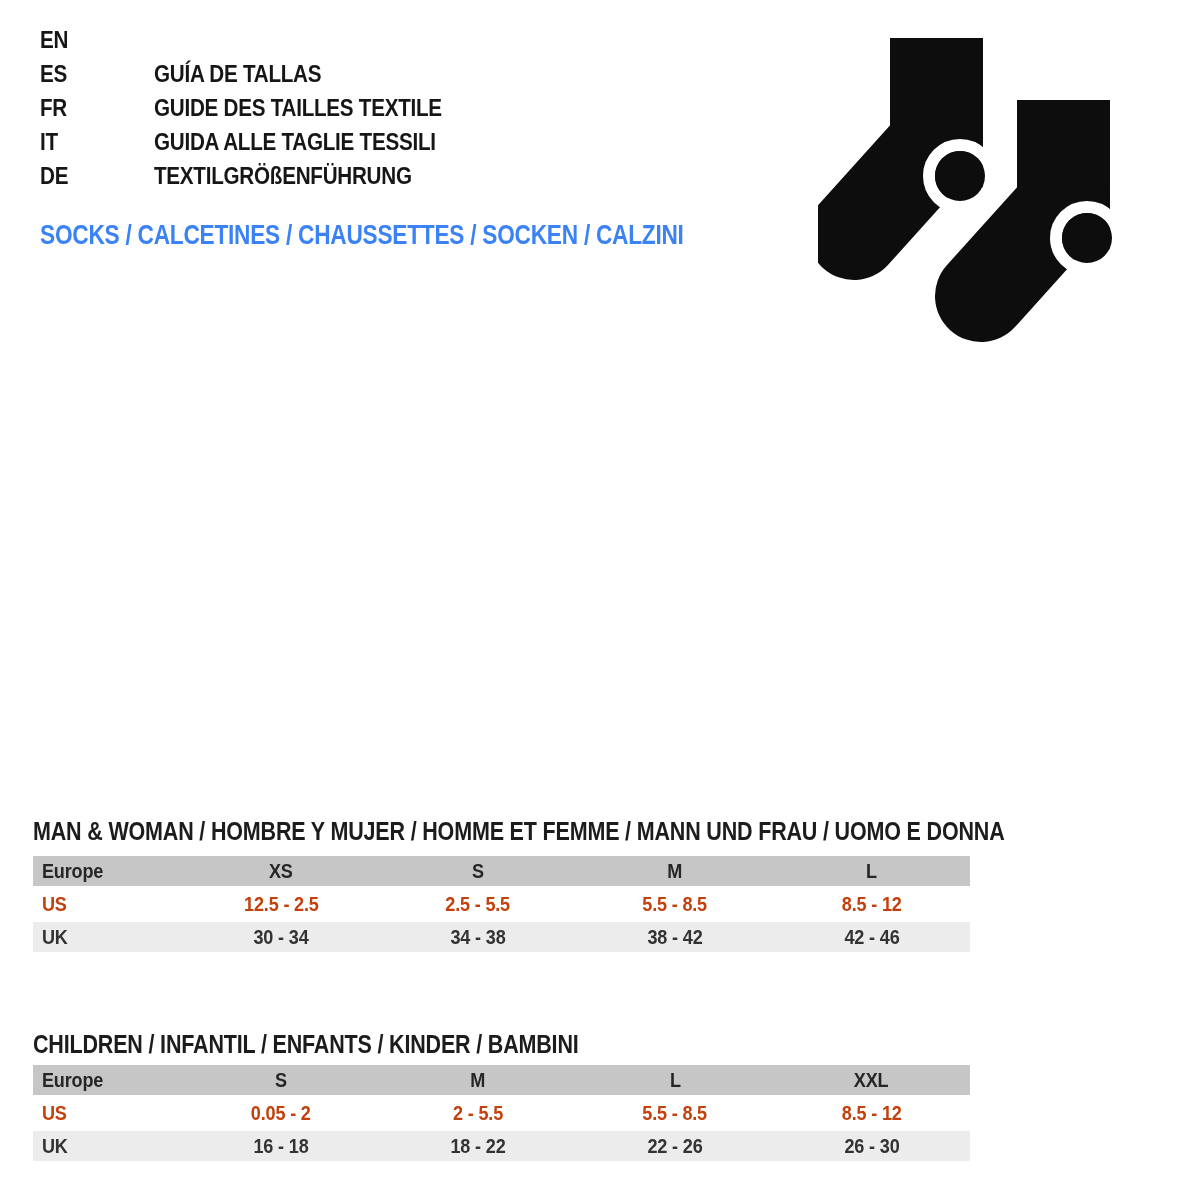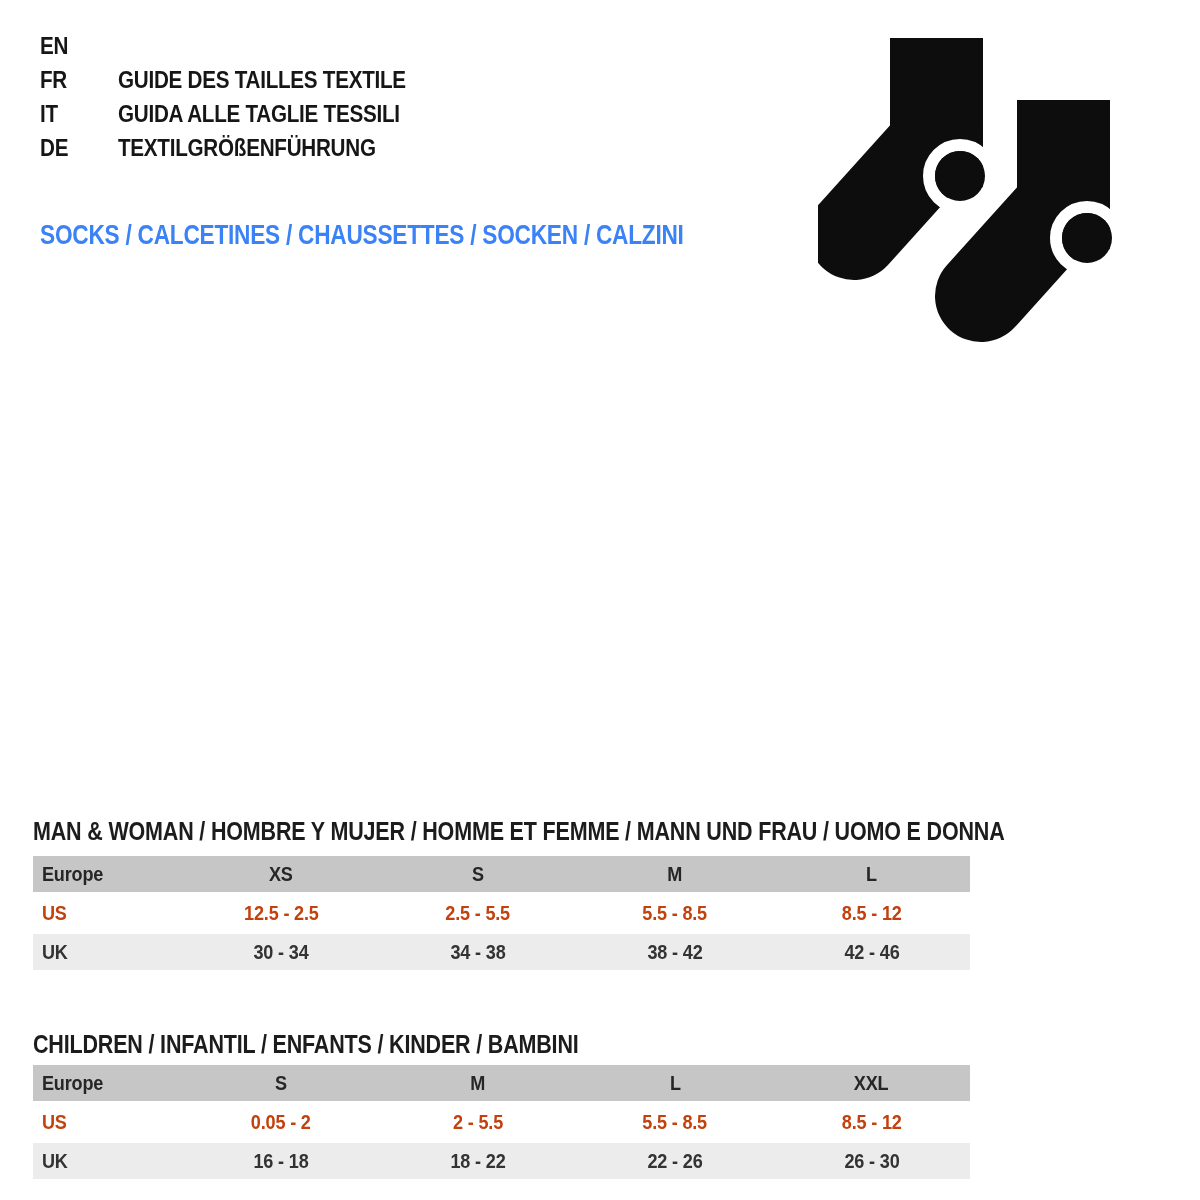--- a/index.html
+++ b/index.html
@@ -6,59 +6,63 @@
   .page{
     position:relative;width:1200px;height:1200px;background:#ffffff;overflow:hidden;
     font-family:"Liberation Sans",sans-serif;color:#1a1a1a;
   }
   
   .cnd-l{display:inline-block;transform:scaleX(0.86);transform-origin:0 50%;white-space:nowrap;}
   .cnd-c{display:inline-block;transform:scaleX(0.86);transform-origin:50% 50%;white-space:nowrap;}
 
   
   .lang-block{position:absolute;left:40px;top:26px;}
-  .lang-row{display:flex;height:34px;align-items:flex-end;}
+  .lang-row{display:flex;height:34px;align-items:flex-start;gap:36px;}
   .lang-code{width:78px;font-size:24px;font-weight:bold;color:#161616;letter-spacing:-0.3px;}
   .lang-label{font-size:24px;font-weight:bold;color:#161616;letter-spacing:-0.3px;}
 
   
   .category-line{position:absolute;left:40px;top:220px;font-size:27px;font-weight:bold;color:#3b82f6;letter-spacing:-0.3px;}
 
   
   .socks-icon{position:absolute;left:818px;top:38px;width:312px;height:312px;color:#0d0d0d;}
 
   
   .size-title{position:absolute;left:33px;font-size:25px;font-weight:bold;color:#1c1c1c;letter-spacing:-0.2px;}
   .title-1{top:817px;}
   .title-2{top:1030px;text-align:right;}
   table.size-table{
     position:absolute;left:33px;width:937px;
     border-collapse:separate;border-spacing:0 3px;table-layout:fixed;
   }
   .table-1{top:853px;}
   .table-2{top:1062px;}
   .size-table th,.size-table td{
-    height:36px;padding:0;font-size:21px;font-weight:bold;line-height:30px;
+    height:30px;padding:0;font-size:21px;font-weight:bold;line-height:30px;
     text-align:center;vertical-align:middle;letter-spacing:-0.2px;
   }
   .size-table col.c-label{width:16%;}
   .size-table col.c-size{width:21%;}
   .size-table thead th{background:#c6c6c6;color:#262626;}
   .size-table th.cell-left,.size-table td.cell-left{text-align:left;padding-left:9px;}
   .size-table tbody tr.row-plain td{background:transparent;color:#c2410c;}
   .size-table tbody tr.row-alt td{background:#ececec;color:#333333;}
 </style>
 </head>
 <body>
 
 <div class="page">
 
   <div class="lang-block">
     <div class="lang-row">
       <span class="lang-code"><span class="cnd-l">EN</span></span>
+    </div>
+    <div class="lang-row">
+      <span class="lang-code"><span class="cnd-l">ES</span></span>
+      <span class="lang-label"><span class="cnd-l">GUÍA DE TALLAS</span></span>
     </div>
     <div class="lang-row">
       <span class="lang-code"><span class="cnd-l">FR</span></span>
       <span class="lang-label"><span class="cnd-l">GUIDE DES TAILLES TEXTILE</span></span>
     </div>
     <div class="lang-row">
       <span class="lang-code"><span class="cnd-l">IT</span></span>
       <span class="lang-label"><span class="cnd-l">GUIDA ALLE TAGLIE TESSILI</span></span>
     </div>
     <div class="lang-row">

